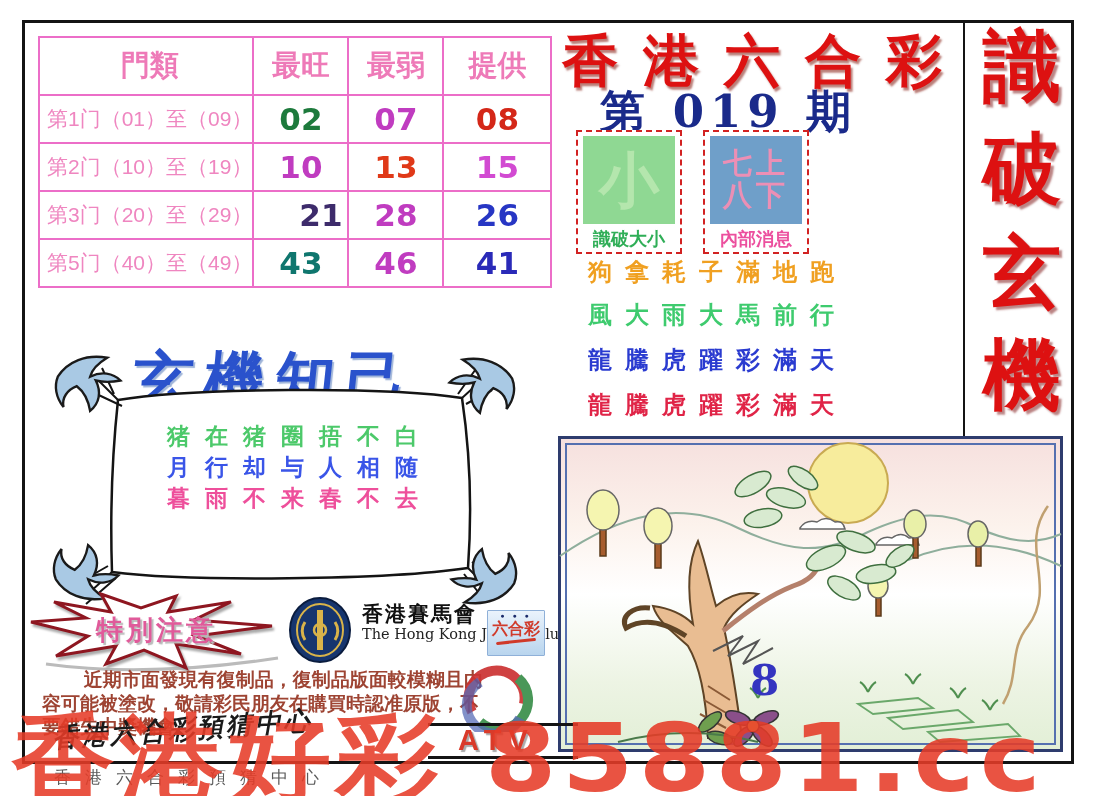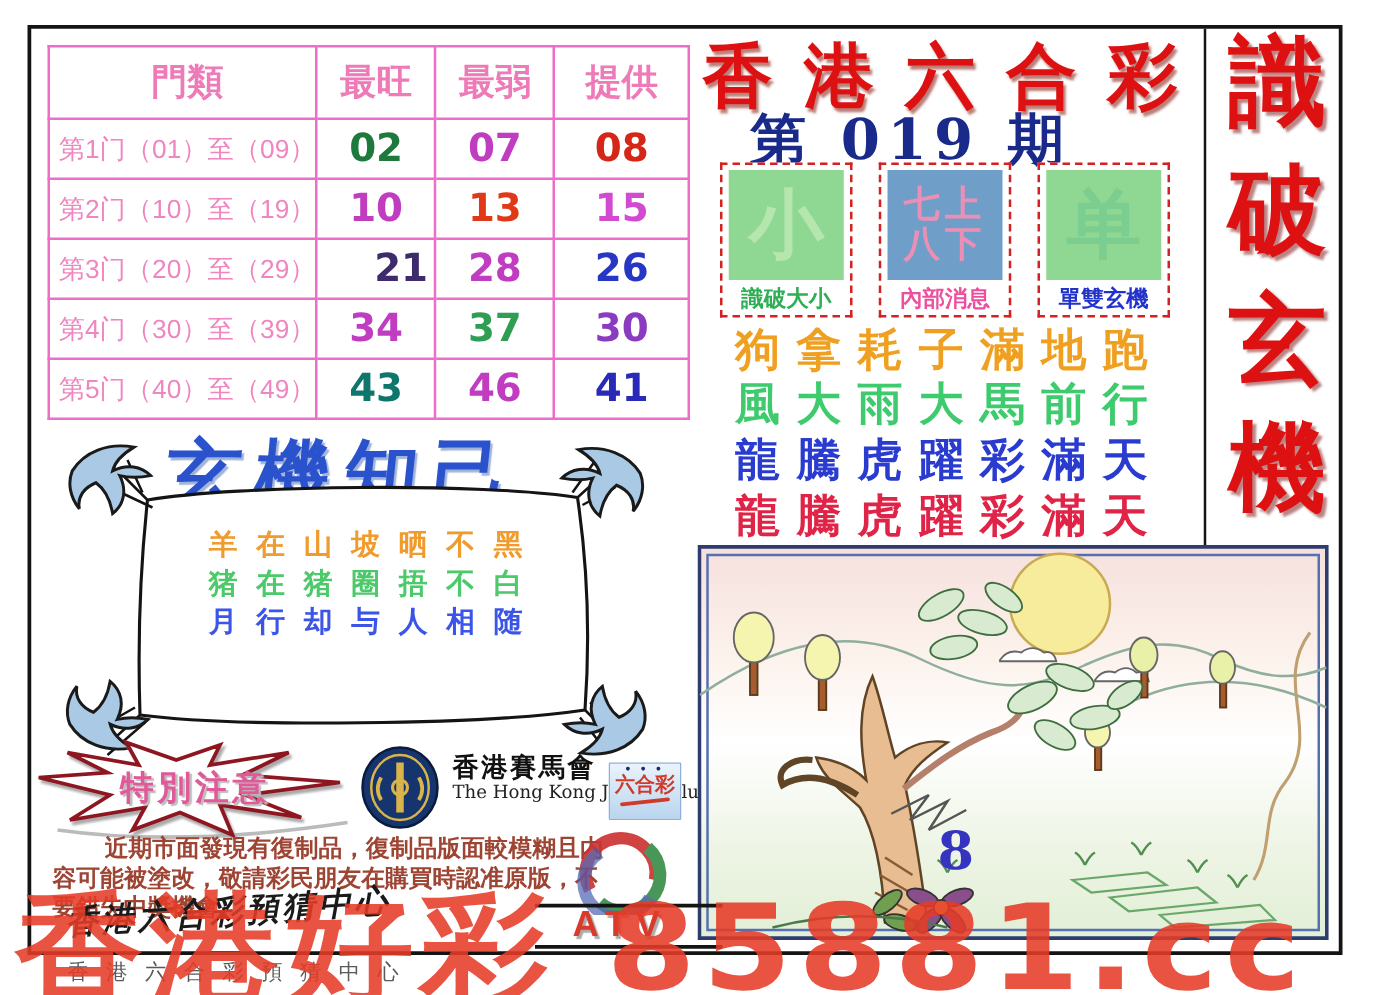--- a/index.html
+++ b/index.html
@@ -31,21 +31,21 @@
 
   
   #boxes { left:576px; top:130px; display:flex; gap:21px; }
   .pbox { width:106px; height:124px; border:2px dashed #d22222; padding:4px 5px; display:flex; flex-direction:column; background:#fff; }
   .pbox-fill { flex:1; display:flex; flex-direction:column; align-items:center; justify-content:center; }
   .pbox-glyph { font-size:60px; font-weight:bold; line-height:1; font-family:"DejaVu Serif", serif; }
   .pbox-glyph2 { font-size:29px; font-weight:bold; line-height:1.1; letter-spacing:4px; font-family:"DejaVu Serif", serif; }
   .pbox-label { height:24px; text-align:center; font-size:18px; font-weight:bold; padding-top:3px; white-space:nowrap; }
 
   
-  .phrase { left:588px; font-size:36px; font-weight:bold; letter-spacing:13px; white-space:nowrap;
+  .phrase { left:588px; font-size:24px; font-weight:bold; letter-spacing:13px; white-space:nowrap;
             font-family:"DejaVu Serif", serif; }
 
   
   #banner-title { left:133px; top:340px; font-size:60px; font-weight:bold; color:#2a52cc; letter-spacing:11px;
                   font-family:"DejaVu Serif", serif; transform:skewX(-6deg); text-shadow:2px 2px 1px #9fb4d8; }
   #poem { left:148px; top:420px; width:304px; text-align:center; }
   #poem .poem-line { font-size:23px; font-weight:bold; letter-spacing:15px; line-height:31px; white-space:nowrap;
                      font-family:"DejaVu Serif", serif; }
 
   
@@ -110,26 +110,20 @@
     <td class="t-label">第2门（10）至（19）</td>
     <td class="t-num" style="color: rgb(192, 60, 192); margin-left: 24px;">10</td>
     <td class="t-num" style="color: rgb(224, 57, 24); margin-top: 36px;">13</td>
     <td class="t-num last" style="color: rgb(210, 74, 210);">15</td>
   </tr>
   <tr>
     <td class="t-label">第3门（20）至（29）</td>
     <td class="t-num" style="color: rgb(61, 43, 107); padding-left: 40px;">21</td>
     <td class="t-num" style="color: rgb(192, 60, 192);">28</td>
     <td class="t-num last" style="color: rgb(39, 54, 196); margin-left: 40px;">26</td>
-  </tr>
-  <tr>
-    <td class="t-label">第4门（30）至（39）</td>
-    <td class="t-num" style="color: rgb(192, 60, 192);">34</td>
-    <td class="t-num" style="color: rgb(46, 158, 83);">37</td>
-    <td class="t-num last" style="color: rgb(138, 59, 192);">30</td>
   </tr>
   <tr>
     <td class="t-label">第5门（40）至（49）</td>
     <td class="t-num" style="color: #0f766e;">43</td>
     <td class="t-num" style="color: rgb(192, 60, 192);">46</td>
     <td class="t-num last" style="color: rgb(42, 42, 184);">41</td>
   </tr>
 </tbody>
   </table>
 
@@ -149,49 +143,43 @@
     </div>
     <div class="pbox-label" style="color: rgb(47, 174, 87);">識破大小</div>
   </div>
   <div class="pbox">
     <div class="pbox-fill" style="background-color: rgb(111, 159, 201);">
       <span class="pbox-glyph2" style="color: rgb(236, 143, 181);">七上</span>
       <span class="pbox-glyph2" style="color: rgb(236, 143, 181);">八下</span>
     </div>
     <div class="pbox-label" style="color: rgb(236, 79, 158);">內部消息</div>
   </div>
-  <div class="pbox">
-    <div class="pbox-fill" style="background-color: rgb(143, 216, 147);">
-      <span class="pbox-glyph" style="color: rgb(123, 206, 144);">单</span>
-    </div>
-    <div class="pbox-label" style="color: rgb(34, 51, 204);">單雙玄機</div>
-  </div>
 </div>
 
 <div class="phrase abs" style="top: 256px; color: rgb(240, 160, 33);">狗拿耗子滿地跑</div>
 <div class="phrase abs" style="top: 299px; color: rgb(62, 203, 110);">風大雨大馬前行</div>
 <div class="phrase abs" style="top: 344px; color: rgb(42, 59, 208);">龍騰虎躍彩滿天</div>
 <div class="phrase abs" style="top: 389px; color: rgb(224, 36, 71);">龍騰虎躍彩滿天</div>
 
 <div id="banner-title" class="abs">玄機知己</div>
 <svg id="banner-svg" class="abs" style="left:28px; top:352px;" width="510" height="272" viewBox="0 0 510 272">
   <defs>
     <path id="birdShape" d="M4,26 C14,10 34,2 56,6 C46,12 40,18 38,26 C50,20 62,22 70,30 C60,32 52,32 44,30 C50,42 48,54 38,62 C36,50 32,42 24,36 C14,40 8,48 10,58 C2,48 0,36 4,26 Z" fill="#a9c9e4" stroke="#1a1a1a" stroke-width="2.5"></path>
   </defs>
   <path d="M90,48 C160,36 360,34 434,46 C442,100 444,160 440,216 C360,228 160,230 84,220 C82,160 84,104 90,48 Z" fill="#ffffff" stroke="#141414" stroke-width="2.5"></path>
   <path d="M90,48 L68,26 M94,54 L60,38 M86,42 L74,16 M434,46 L456,26 M430,42 L450,14 M438,52 L464,38 M84,220 L62,240 M88,226 L58,252 M80,214 L52,230 M440,216 L462,238 M436,222 L458,250 M444,210 L468,228" stroke="#141414" stroke-width="2"></path>
   <use href="#birdShape" transform="translate(26,0) scale(0.95)"></use>
   <use href="#birdShape" transform="translate(488,2) scale(-0.95,0.95)"></use>
   <use href="#birdShape" transform="translate(24,252) scale(0.95,-0.95)"></use>
   <use href="#birdShape" transform="translate(490,256) scale(-0.95,-0.95)"></use>
 </svg>
 <div id="poem" class="abs">
-  <div class="poem-line" style="color: rgb(239, 155, 45);">羊在山坡晒不黑</div>
   <div class="poem-line" style="color: rgb(76, 201, 106);">猪在猪圈捂不白</div>
   <div class="poem-line" style="color: rgb(58, 85, 232);">月行却与人相随</div>
+  <div class="poem-line" style="color: rgb(238, 79, 155);">暮雨不来春不去</div>
 </div>
 
 <svg class="abs" style="left:26px; top:592px;" width="260" height="86" viewBox="0 0 260 86">
   <path d="M20,72 Q120,86 252,66" stroke="#bbbbbb" stroke-width="3" fill="none"></path>
   <path d="M5,30 L60,26 L28,10 L85,20 L75,2 L115,16 L150,4 L142,20 L205,10 L168,28 L246,34 L170,44 L215,62 L150,52 L160,76 L118,58 L80,72 L90,54 L30,64 L62,44 Z" fill="#ffffff" stroke="#8e1620" stroke-width="3" style="filter:drop-shadow(2px 3px 1px #aaa)"></path>
 </svg>
 <div id="special-notice-label" class="abs">特別注意</div>
 
 <svg class="abs" style="left:287px; top:596px;" width="66" height="68" viewBox="0 0 66 68">
   <ellipse cx="33" cy="34" rx="30" ry="32" fill="#16356e" stroke="#0a1c3e" stroke-width="2"></ellipse>

